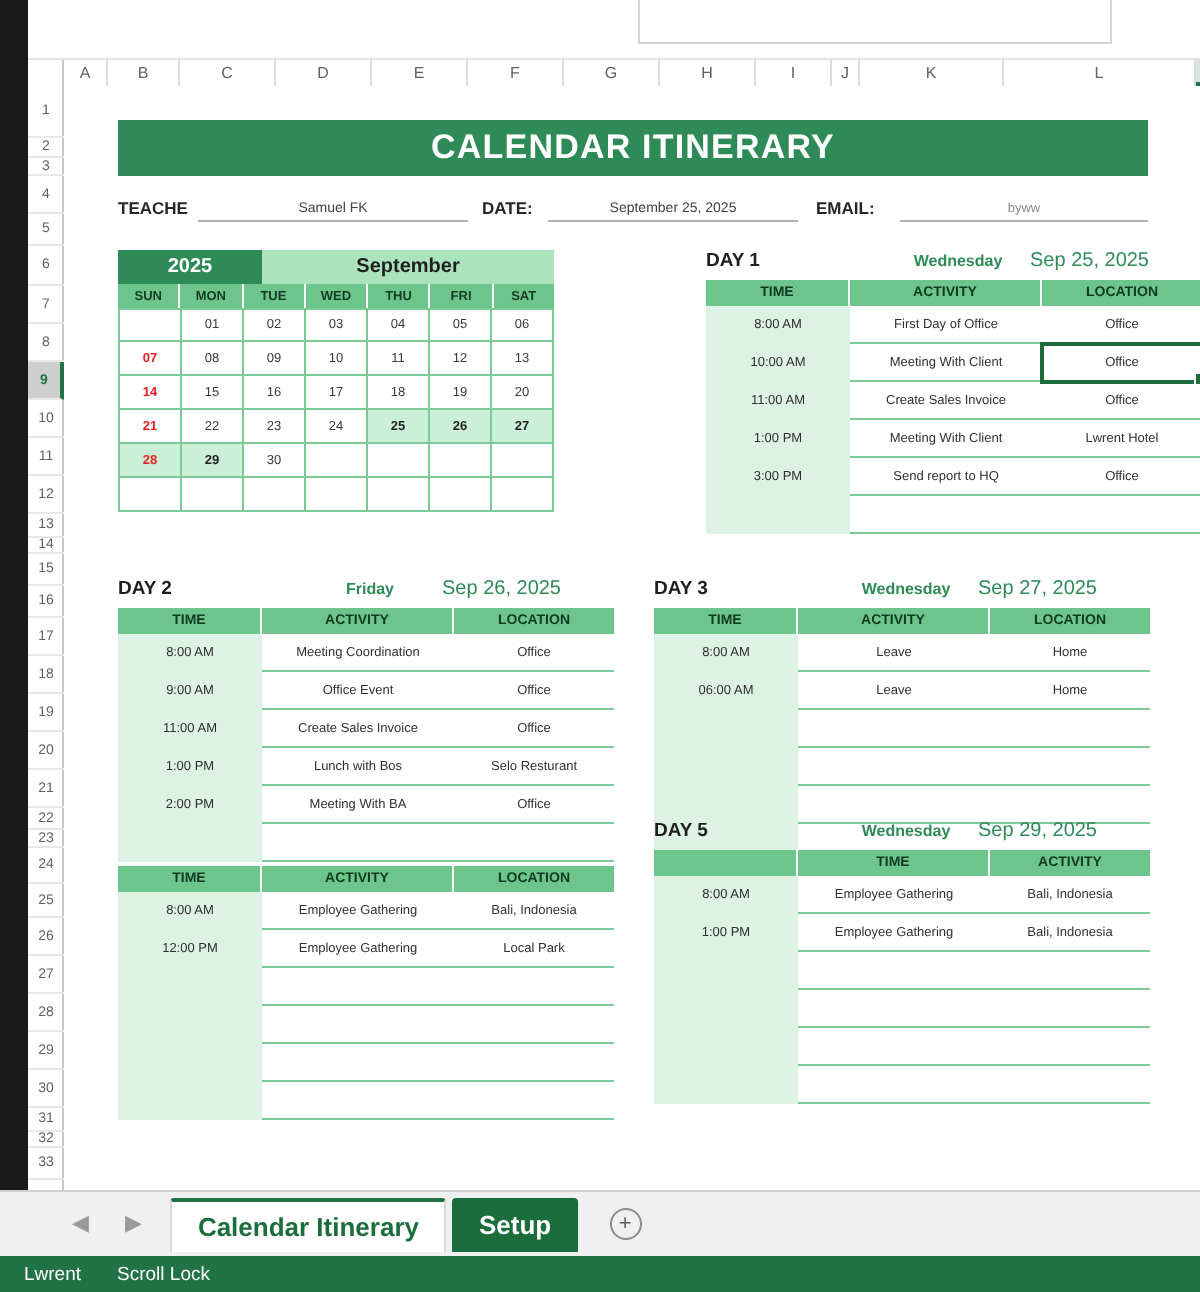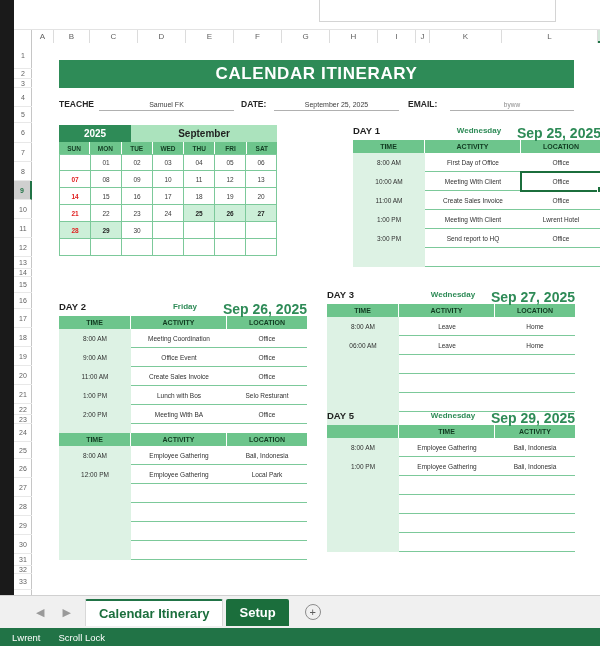--- a/index.html
+++ b/index.html
@@ -114,22 +114,22 @@
   .day { position:absolute; width:248px; }
   .day-hdr { position:relative; height:15px; }
   .day-num {
     position:absolute; left:0; top:0; font-size:9.5px; font-weight:bold; color:#1f1f1f;
   }
   .day-dow {
     position:absolute; left:86px; top:1px; width:80px; text-align:center;
     font-size:8px; font-weight:bold; color:#2e8b57;
   }
   .day-date {
-    position:absolute; right:0; top:0px; width:86px; text-align:right;
-    font-size:14px; font-weight:bold; color:#2e8b57;
+    position:absolute; right:0; top:0px; width:86px; text-align:left;
+    font-size:10px; font-weight:normal; color:#2e8b57;
   }
   .tbl-hdr { display:flex; height:13px; background:#6dc58c; }
   .tbl-hdr div {
     font-size:7px; font-weight:bold; color:#103a20;
     display:flex; align-items:center; justify-content:center;
     border-right:1px solid #ffffff;
   }
   .tbl-hdr div:last-child { border-right:none; }
   .c-time { width:72px; flex:none; }
   .c-act  { flex:1; }
@@ -373,21 +373,21 @@
             <div class="cell time c-time">3:00 PM</div>
             <div class="cell c-act">Send report to HQ</div>
             <div class="cell c-loc">Office</div>
           </div>
           <div class="trow">
             <div class="cell time c-time"></div>
             <div class="cell c-act"></div>
             <div class="cell c-loc"></div>
           </div>
         </div>
-        <div class="day" style="left: 27px; top: 258px;">
+        <div class="day" style="left: 27px; top: 246px;">
           <div class="day-hdr">
             <div class="day-num">DAY 2</div>
             <div class="day-dow">Friday</div>
             <div class="day-date">Sep 26, 2025</div>
           </div>
           <div class="tbl-hdr">
             <div class="c-time">TIME</div>
             <div class="c-act">ACTIVITY</div>
             <div class="c-loc">LOCATION</div>
           </div>

